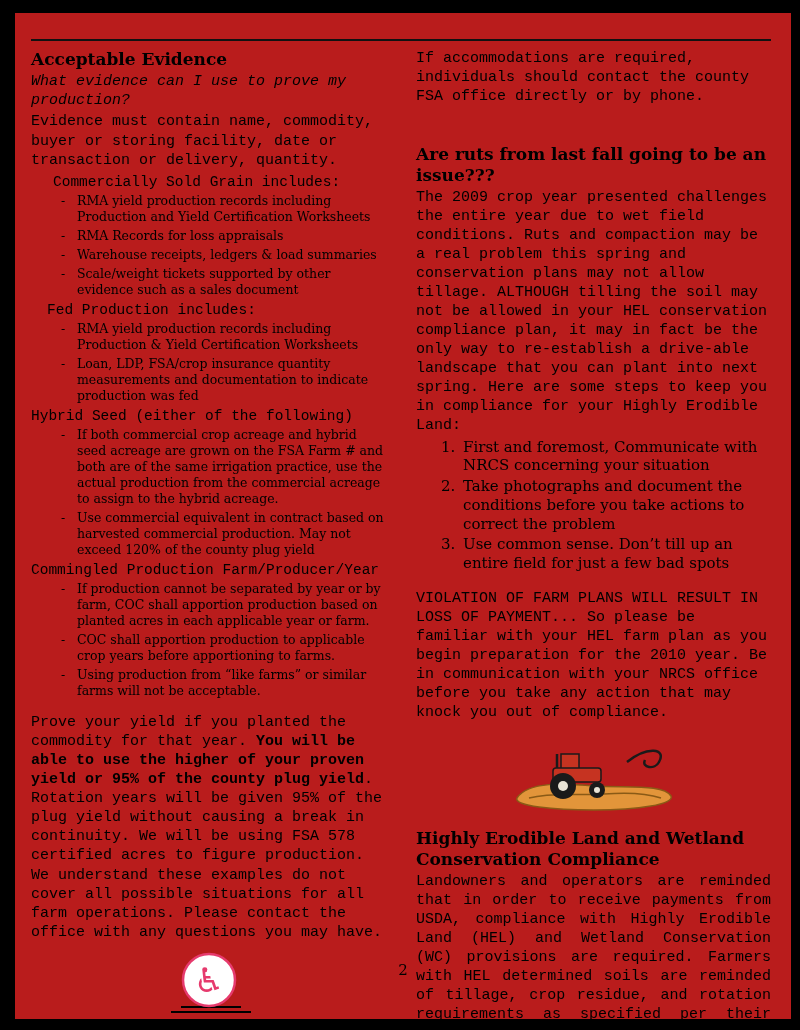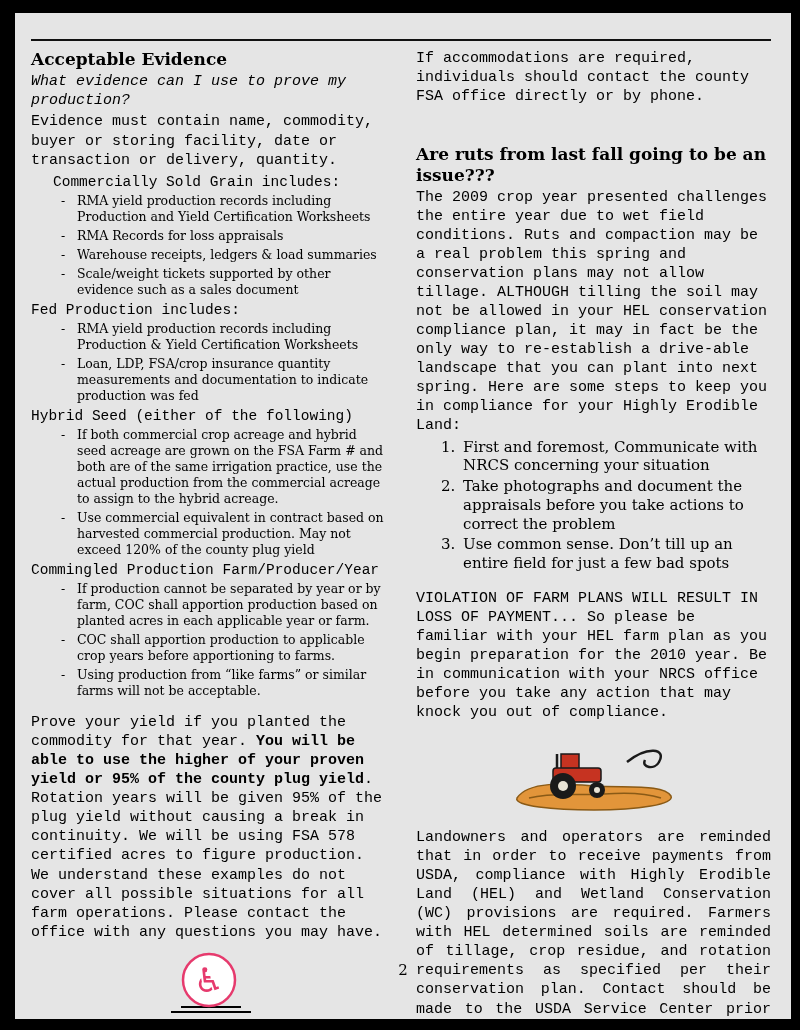--- a/index.html
+++ b/index.html
@@ -11,21 +11,21 @@
   .page {
     position:relative;
     width:800px; height:1030px;
     box-sizing:border-box;
     border-top:13px solid #000;
     border-left:15px solid #000;
     border-right:9px solid #000;
     border-bottom:11px solid #000;
     padding:10px 20px 6px 16px;
     overflow:hidden;
-    background:#e5e5e5;
+    background:#b91c1c;
   }
   .top-rule {
     border-top:2px solid #111;
     margin:16px 0 8px 0;
   }
   .columns { display:flex; gap:30px; }
   .col { flex:1 1 0; min-width:0; }
 
   h2 {
     font-size:17px; font-weight:bold;
@@ -81,21 +81,21 @@
       <p>Evidence must contain name, commodity, buyer or storing facility, date or transaction or delivery, quantity.</p>
 
       <p class="subhead">Commercially Sold Grain includes:</p>
       <ul class="dash">
         <li>RMA yield production records including Production and Yield Certification Worksheets</li>
         <li>RMA Records for loss appraisals</li>
         <li>Warehouse receipts, ledgers &amp; load summaries</li>
         <li>Scale/weight tickets supported by other evidence such as a sales document</li>
       </ul>
 
-      <p class="subhead" style="margin-left:0;">Fed Production includes:</p>
+      <p class="subhead" style="margin-left:16px;">Fed Production includes:</p>
       <ul class="dash">
         <li>RMA yield production records including Production &amp; Yield Certification Worksheets</li>
         <li>Loan, LDP, FSA/crop insurance quantity measurements and documentation to indicate production was fed</li>
       </ul>
 
       <p class="subhead" style="margin-left:0;">Hybrid Seed (either of the following)</p>
       <ul class="dash">
         <li>If both commercial crop acreage and hybrid seed acreage are grown on the FSA Farm # and both are of the same irrigation practice, use the actual production from the commercial acreage to assign to the hybrid acreage.</li>
         <li>Use commercial equivalent in contract based on harvested commercial production.  May not exceed 120% of the county plug yield</li>
       </ul>
@@ -122,21 +122,21 @@
 
     </div>
 
     <div class="col">
       <p>If accommodations are required, individuals should contact the county FSA office directly or by phone.</p>
 
       <h2 class="gap-lg">Are ruts from last fall going to be an issue???</h2>
       <p>The 2009 crop year presented challenges the entire year due to wet field conditions. Ruts and compaction may be a real problem this spring and conservation plans may not allow tillage.  ALTHOUGH tilling the soil may not be allowed in your HEL conservation compliance plan, it may in fact be the only way to re-establish a drive-able landscape that you can plant into next spring.  Here are some steps to keep you in compliance for your Highly Erodible Land:</p>
       <ol class="steps">
         <li>First and foremost, Communicate with NRCS concerning your situation</li>
-        <li>Take photographs and document the appraisals before you take actions to correct the problem</li>
+        <li>Take photographs and document the conditions before you take actions to correct the problem</li>
         <li>Use common sense.  Don’t till up an entire field for just a few bad spots</li>
       </ol>
 
       <p class="gap-md">VIOLATION OF FARM PLANS WILL RESULT IN LOSS OF PAYMENT... So please be familiar with your HEL farm plan as you begin preparation for the 2010 year.  Be in communication with your NRCS office before you take any action that may knock you out of compliance.</p>
 
       <div class="tractor-wrap">
         <svg width="170" height="86" viewBox="0 0 170 86" aria-hidden="true">
 
           <path d="M118,30 C138,14 158,16 150,30 C146,38 132,36 136,28" fill="none" stroke="#1a1a1a" stroke-width="2.5"></path>
 
@@ -146,20 +146,21 @@
           <rect x="52" y="22" width="18" height="16" fill="#c63321" stroke="#1a1a1a" stroke-width="1.5"></rect>
           <rect x="44" y="36" width="48" height="14" rx="3" fill="#c63321" stroke="#1a1a1a" stroke-width="1.5"></rect>
           <line x1="48" y1="22" x2="48" y2="36" stroke="#1a1a1a" stroke-width="2.5"></line>
           <circle cx="54" cy="54" r="13" fill="#1a1a1a"></circle>
           <circle cx="54" cy="54" r="5" fill="#e8e3d5"></circle>
           <circle cx="88" cy="58" r="8" fill="#1a1a1a"></circle>
           <circle cx="88" cy="58" r="3" fill="#e8e3d5"></circle>
         </svg>
       </div>
 
+      <h2>Highly Erodible Land and Wetland Conservation Compliance</h2>
       <p class="justify">Landowners and operators are reminded that in order to receive payments from USDA, compliance with Highly Erodible Land (HEL) and Wetland Conservation (WC) provisions are required. Farmers with HEL determined soils are reminded of tillage, crop residue, and rotation requirements as specified per their conservation plan. Contact should be made to the USDA Service Center prior to conduction land clearing or drainage projects to insure compliance, which is recorded on form AD-1026.</p>
     </div>
 
   </div>
 
   <div class="page-number">2</div>
 
 </div>
 
 </body></html>

